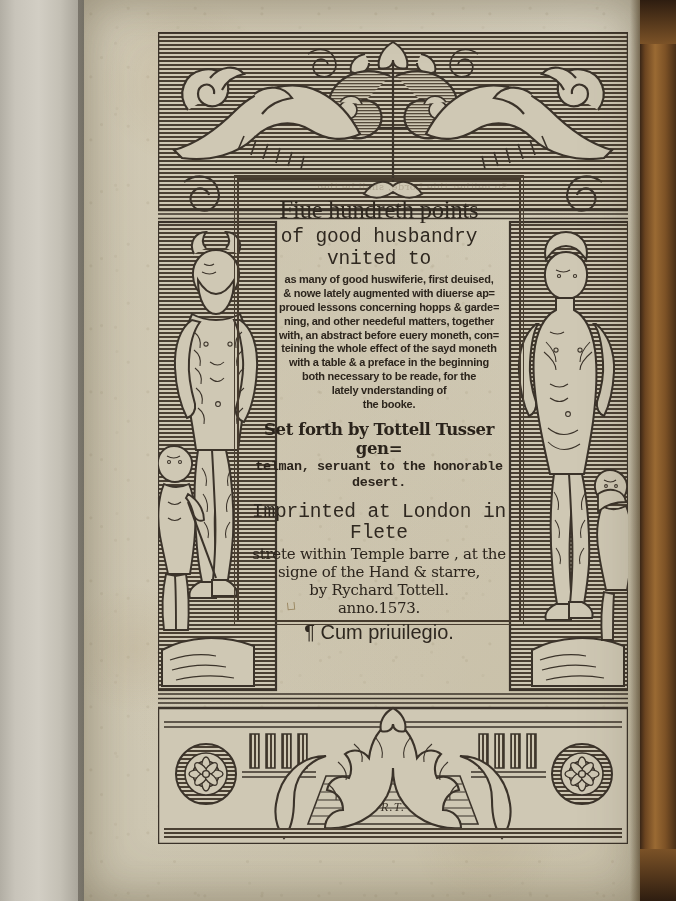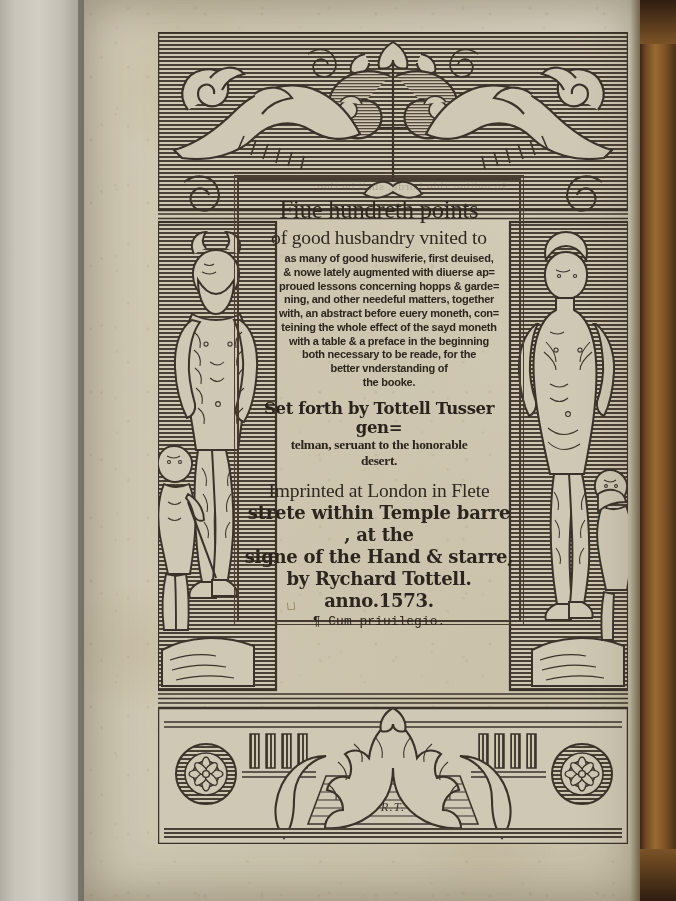--- a/index.html
+++ b/index.html
@@ -58,36 +58,36 @@
   .panel-frame2{position:absolute;left:3px;top:3px;right:3px;bottom:3px;border:2px solid #463b2e;}
 
   .showthrough{position:absolute;left:16px;top:6px;width:258px;height:16px;
     transform:scaleX(-1);opacity:.28;color:#6a5a43;
     font-family:"DejaVu Serif",serif;font-size:10px;letter-spacing:.4px;
     white-space:nowrap;overflow:hidden;}
 
   .txt{position:absolute;left:8px;right:8px;top:22px;text-align:center;color:#2f2820;}
 
   .l-roman-xl{font-family:"Liberation Serif",serif;font-size:24.5px;letter-spacing:-.2px;line-height:1.04;}
-  .l-roman-l{font-family:Liberation Serif, serif;font-size:19.5px;letter-spacing:-.15px;line-height:1.1;text-align:center;}
+  .l-roman-l{font-family:Liberation Mono, monospace;font-size:19.5px;letter-spacing:-.15px;line-height:1.1;text-align:center;}
 
   .l-black{font-family:Liberation Sans, sans-serif;font-weight:bold;font-size:11px;
     line-height:1.255;letter-spacing:-.25px;color:#2c251d;margin-left:20px;}
-  .l-black-m{font-family:Liberation Serif, serif;font-weight:bold;font-size:13.4px;
+  .l-black-m{font-family:Liberation Mono, monospace;font-weight:bold;font-size:13.4px;
     line-height:1.2;letter-spacing:-.3px;color:#2c251d;}
   .l-black-l{font-family:"DejaVu Serif",serif;font-weight:bold;font-size:16.5px;
     line-height:1.16;letter-spacing:-.4px;color:#2a231b;}
-  .l-black-s{font-family:"DejaVu Serif",serif;font-weight:bold;font-size:18px;
+  .l-black-s{font-family:"DejaVu Serif",serif;font-weight:normal;font-size:15px;
     line-height:1.22;letter-spacing:-.25px;color:#2c251d;}
 
   .gap-a{height:5px;}
   .gap-b{height:9px;}
   .gap-c{height:11px;}
 
-  .pilcrow-line{margin-top:3px;font-family:Liberation Mono, monospace;font-size:13px;}
+  .pilcrow-line{margin-top:3px;font-family:Liberation Sans, sans-serif;font-size:20px;}
   .ms-mark{position:absolute;left:52px;top:424px;color:#8a7348;opacity:.75;
     font-family:"DejaVu Serif",serif;font-size:12px;transform:rotate(-6deg);}
 
   .rt-mark{position:absolute;left:0;right:0;top:768px;text-align:center;
     font-family:"Liberation Serif",serif;font-style:italic;font-size:12.5px;
     color:#3c342a;letter-spacing:1.2px;}
 
   .vign{position:absolute;inset:0;pointer-events:none;
     box-shadow:inset 0 0 60px rgba(60,50,30,.28);}
 </style>
@@ -480,21 +480,21 @@
 
         <div class="l-black">
           <div>as many of good huswiferie, first deuised,</div>
           <div>&amp; nowe lately augmented with diuerse ap=</div>
           <div>proued lessons concerning hopps &amp; garde=</div>
           <div>ning, and other needeful matters, together</div>
           <div>with, an abstract before euery moneth, con=</div>
           <div>teining the whole effect of the sayd moneth</div>
           <div>with a table &amp; a preface in the beginning</div>
           <div>both necessary to be reade, for the</div>
-          <div>better vnderstanding of</div>
+          <div>lately vnderstanding of</div>
           <div>the booke.</div>
         </div>
 
         <div class="gap-b"></div>
 
         <div>
           <div class="l-black-l">Set forth by Tottell Tusser gen=</div>
           <div class="l-black-m">telman, seruant to the honorable</div>
           <div class="l-black-m">desert.</div>
         </div>

